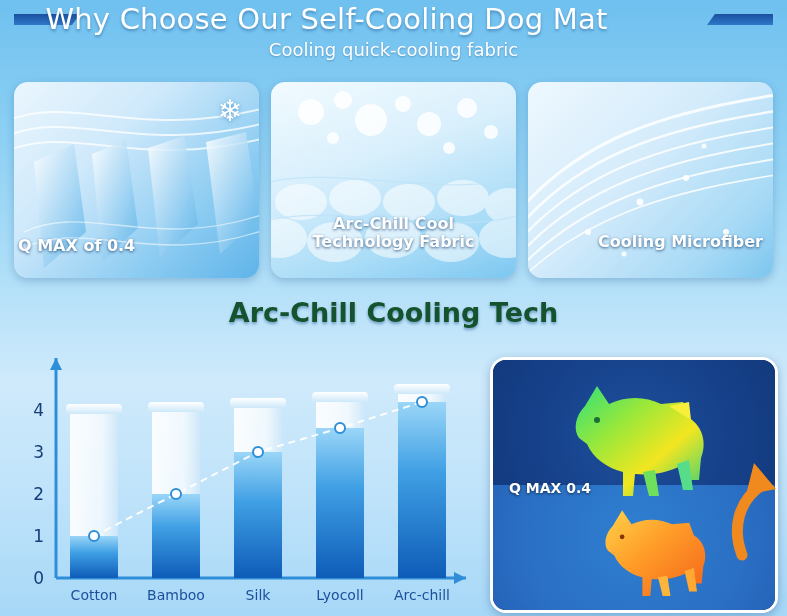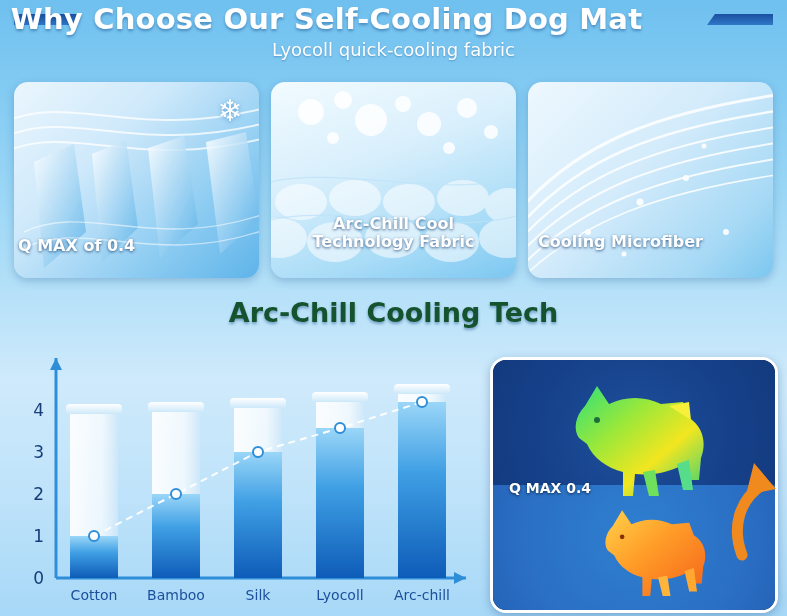--- a/index.html
+++ b/index.html
@@ -5,21 +5,21 @@
   html,body{margin:0;padding:0;}
   body{
     width:787px;height:616px;overflow:hidden;
     font-family:"DejaVu Sans",sans-serif;
     background:linear-gradient(180deg,#6fc0ef 0%,#87cdf3 18%,#a8dcf7 40%,#cfeafb 62%,#bfe3fa 80%,#a7d8f7 100%);
     position:relative;
   }
   
   .hdr-title{
     position:absolute;left:0;top:2px;width:653px;text-align:center;
-    font-size:29px;font-weight:bold;color:#ffffff;letter-spacing:.2px;
+    font-size:29px;font-weight:normal;color:#ffffff;letter-spacing:.2px;
     text-shadow:0 2px 3px rgba(20,70,130,.45);
   }
   .hdr-bar-l,.hdr-bar-r{
     position:absolute;top:14px;height:11px;width:66px;
     background:linear-gradient(180deg,#1c4fa0,#2f78c8);
     box-shadow:0 1px 2px rgba(0,0,0,.25);
   }
   .hdr-bar-l{left:14px;clip-path:polygon(0 0,100% 0,88% 100%,0 100%);}
   .hdr-bar-r{right:14px;clip-path:polygon(12% 0,100% 0,100% 100%,0 100%);}
   .hdr-sub{
@@ -33,21 +33,21 @@
   .card1{background:linear-gradient(135deg,#eaf6fd 0%,#cfe9fb 35%,#8fcdf2 70%,#5fb4ea 100%);}
   .card2{background:linear-gradient(160deg,#f2fbff 0%,#d8effc 40%,#a9dcf7 75%,#7cc7f1 100%);}
   .card3{background:linear-gradient(135deg,#eef8fe 0%,#d3ebfb 45%,#a6d9f5 80%,#7cc6ef 100%);}
   .card .cap{
     position:absolute;left:0;right:0;bottom:0;padding:7px 10px 9px;
     color:#ffffff;font-size:16px;font-weight:bold;line-height:1.12;
     text-shadow:0 1px 3px rgba(10,50,100,.75);
   }
   .card1 .cap{bottom:14px;text-align:left;padding-left:4px;}
   .card2 .cap{bottom:18px;text-align:center;}
-  .card3 .cap{bottom:18px;text-align:left;}
+  .card3 .cap{bottom:18px;text-align:right;}
   .snow{position:absolute;right:16px;top:14px;font-size:30px;color:#ffffff;
         text-shadow:0 1px 4px rgba(40,120,190,.6);line-height:1;}
   
   .fab{position:absolute;inset:0;}
   
   .sec-title{
     position:absolute;left:0;top:297px;width:787px;text-align:center;
     font-size:27px;font-weight:bold;color:#14532d;
     text-shadow:0 2px 3px rgba(20,70,130,.45);
   }
@@ -64,21 +64,21 @@
   .qmax{position:absolute;left:16px;top:120px;color:#ffffff;font-size:14px;font-weight:bold;
      text-shadow:0 1px 3px rgba(0,0,0,.6);}
   .arrow-svg{position:absolute;right:6px;top:96px;}
 </style>
 </head>
 <body>
 
 <div class="hdr-bar-l"></div>
 <div class="hdr-bar-r"></div>
 <div class="hdr-title">Why Choose Our Self-Cooling Dog Mat</div>
-<div class="hdr-sub">Lyocoll quick-cooling fabric</div>
+<div class="hdr-sub">Cooling quick-cooling fabric</div>
 
 <div class="cards">
 
   <div class="card card1">
     <svg class="fab" viewBox="0 0 245 196" preserveAspectRatio="none">
       <defs>
         <linearGradient id="g1" x1="0" y1="0" x2="1" y2="1">
           <stop offset="0" stop-color="#ffffff" stop-opacity=".95"></stop>
           <stop offset="1" stop-color="#56b0e8" stop-opacity=".85"></stop>
         </linearGradient>

